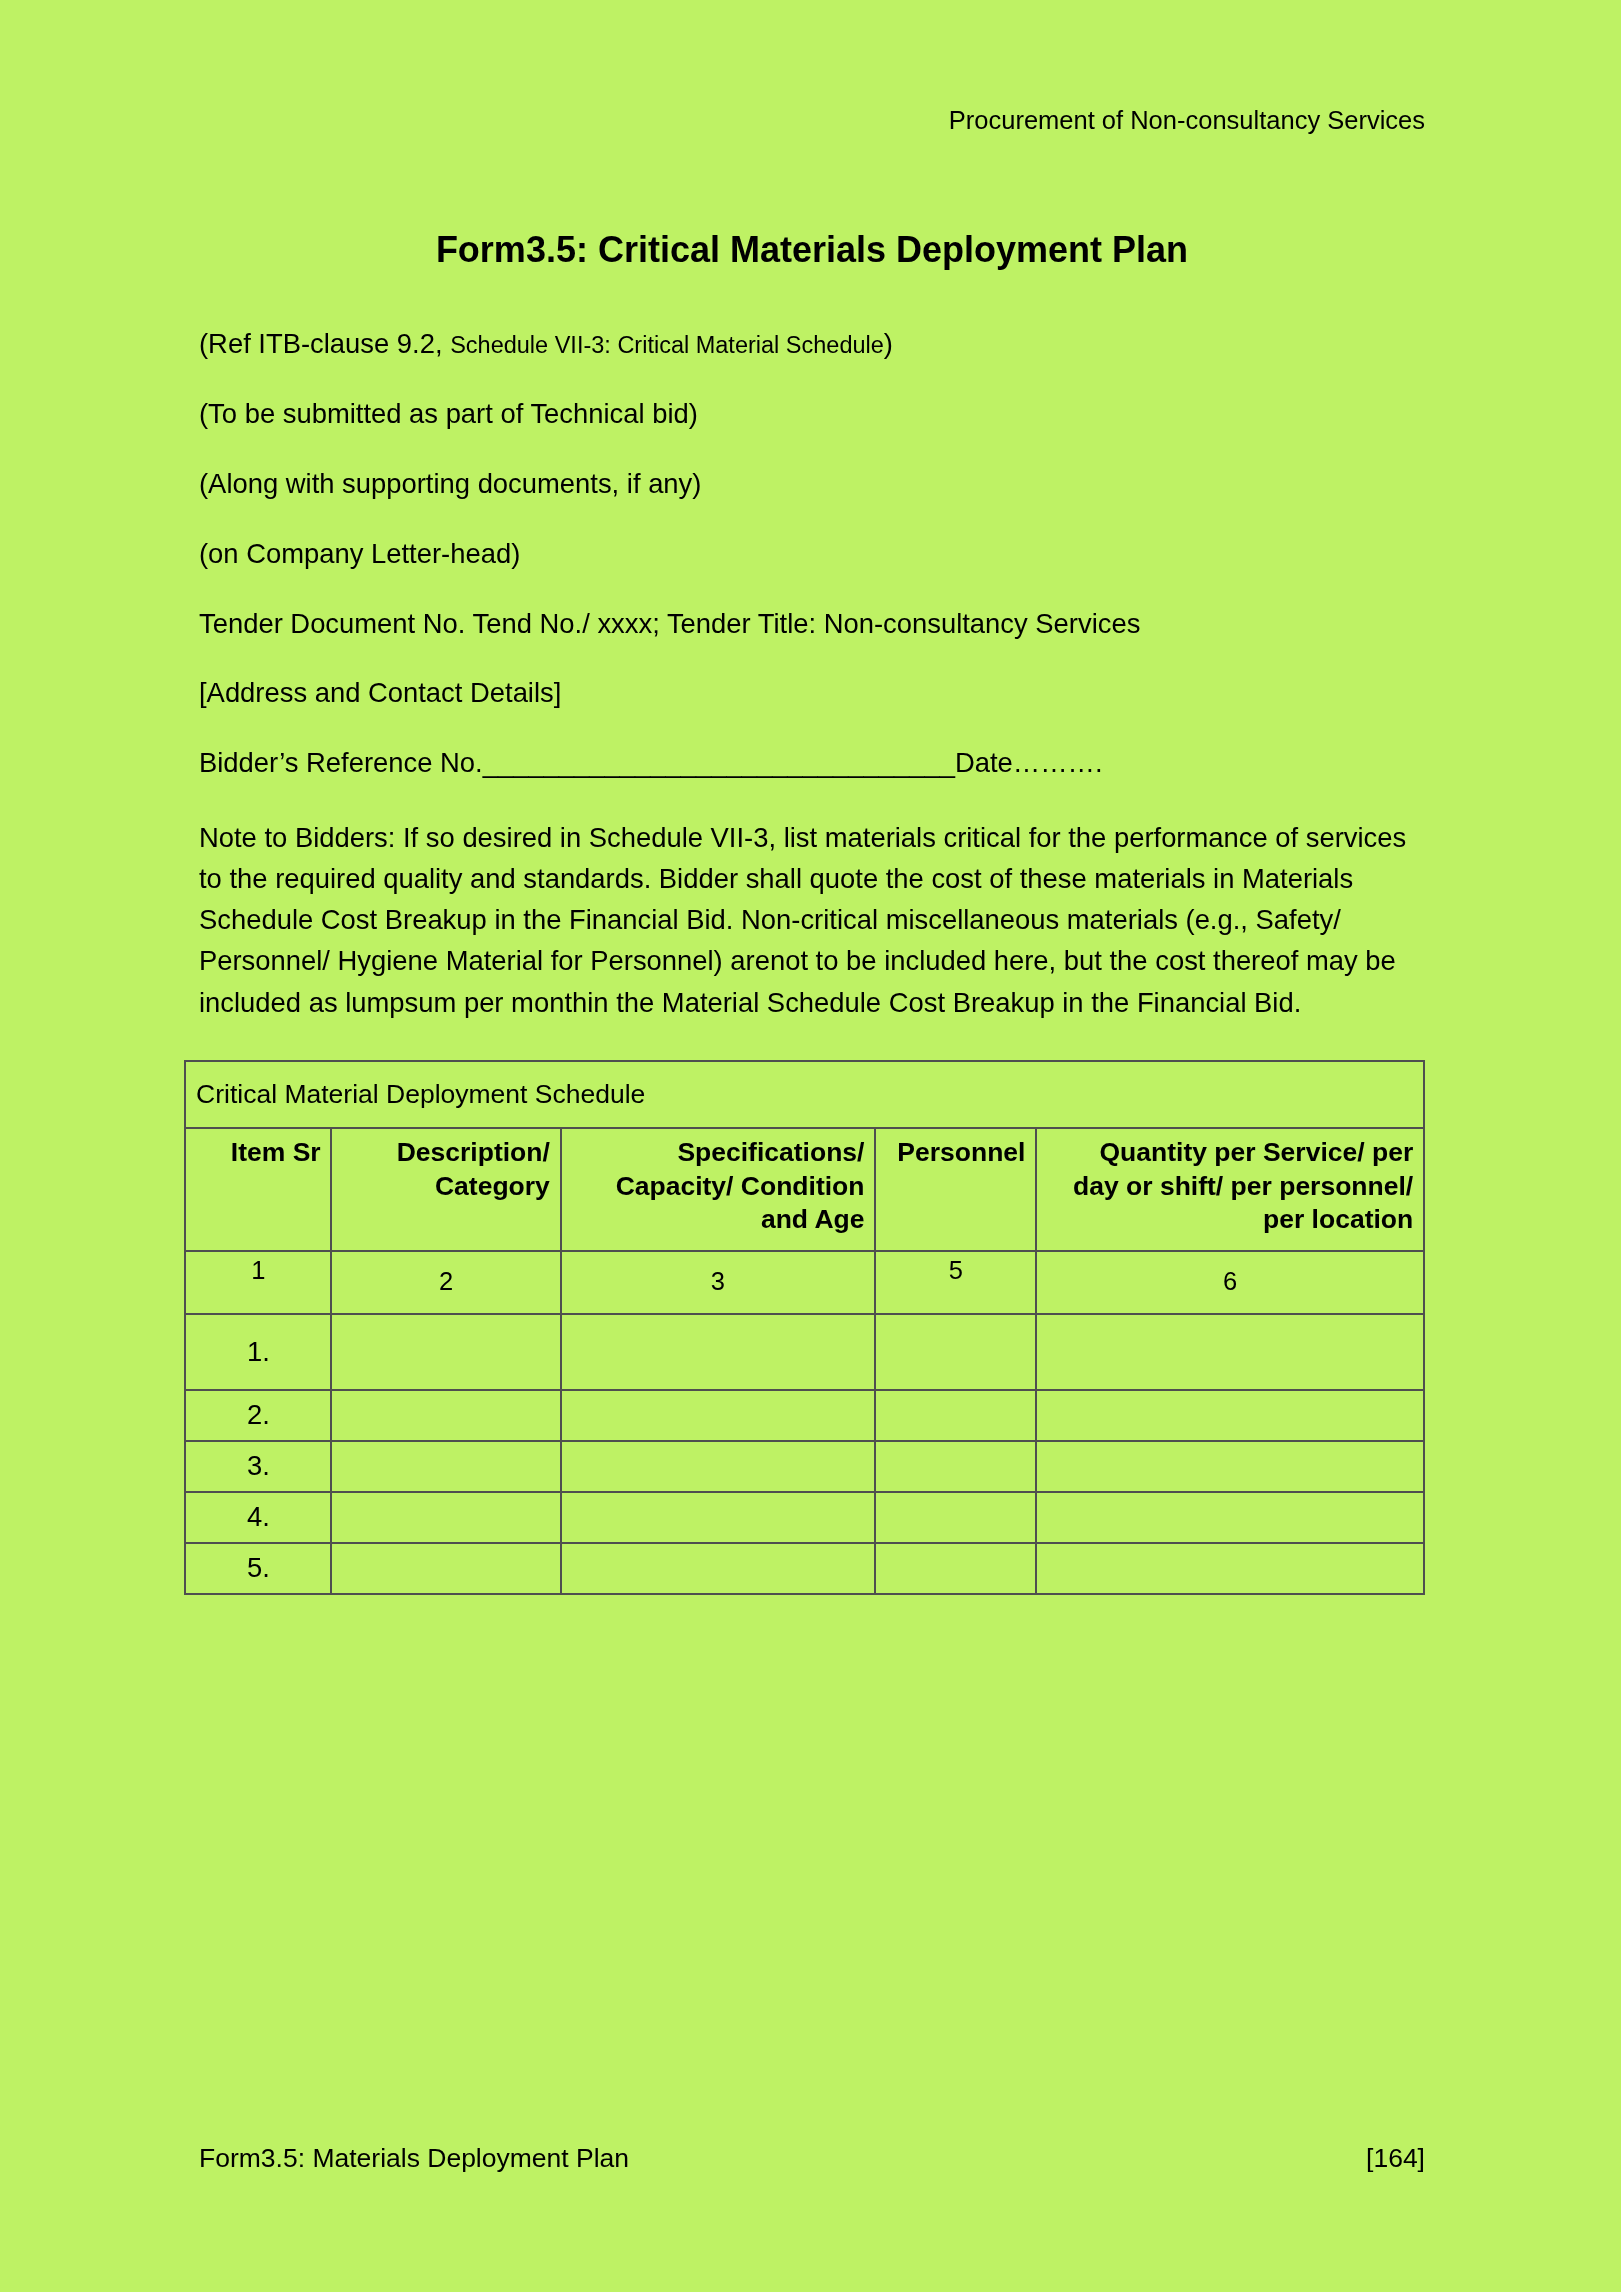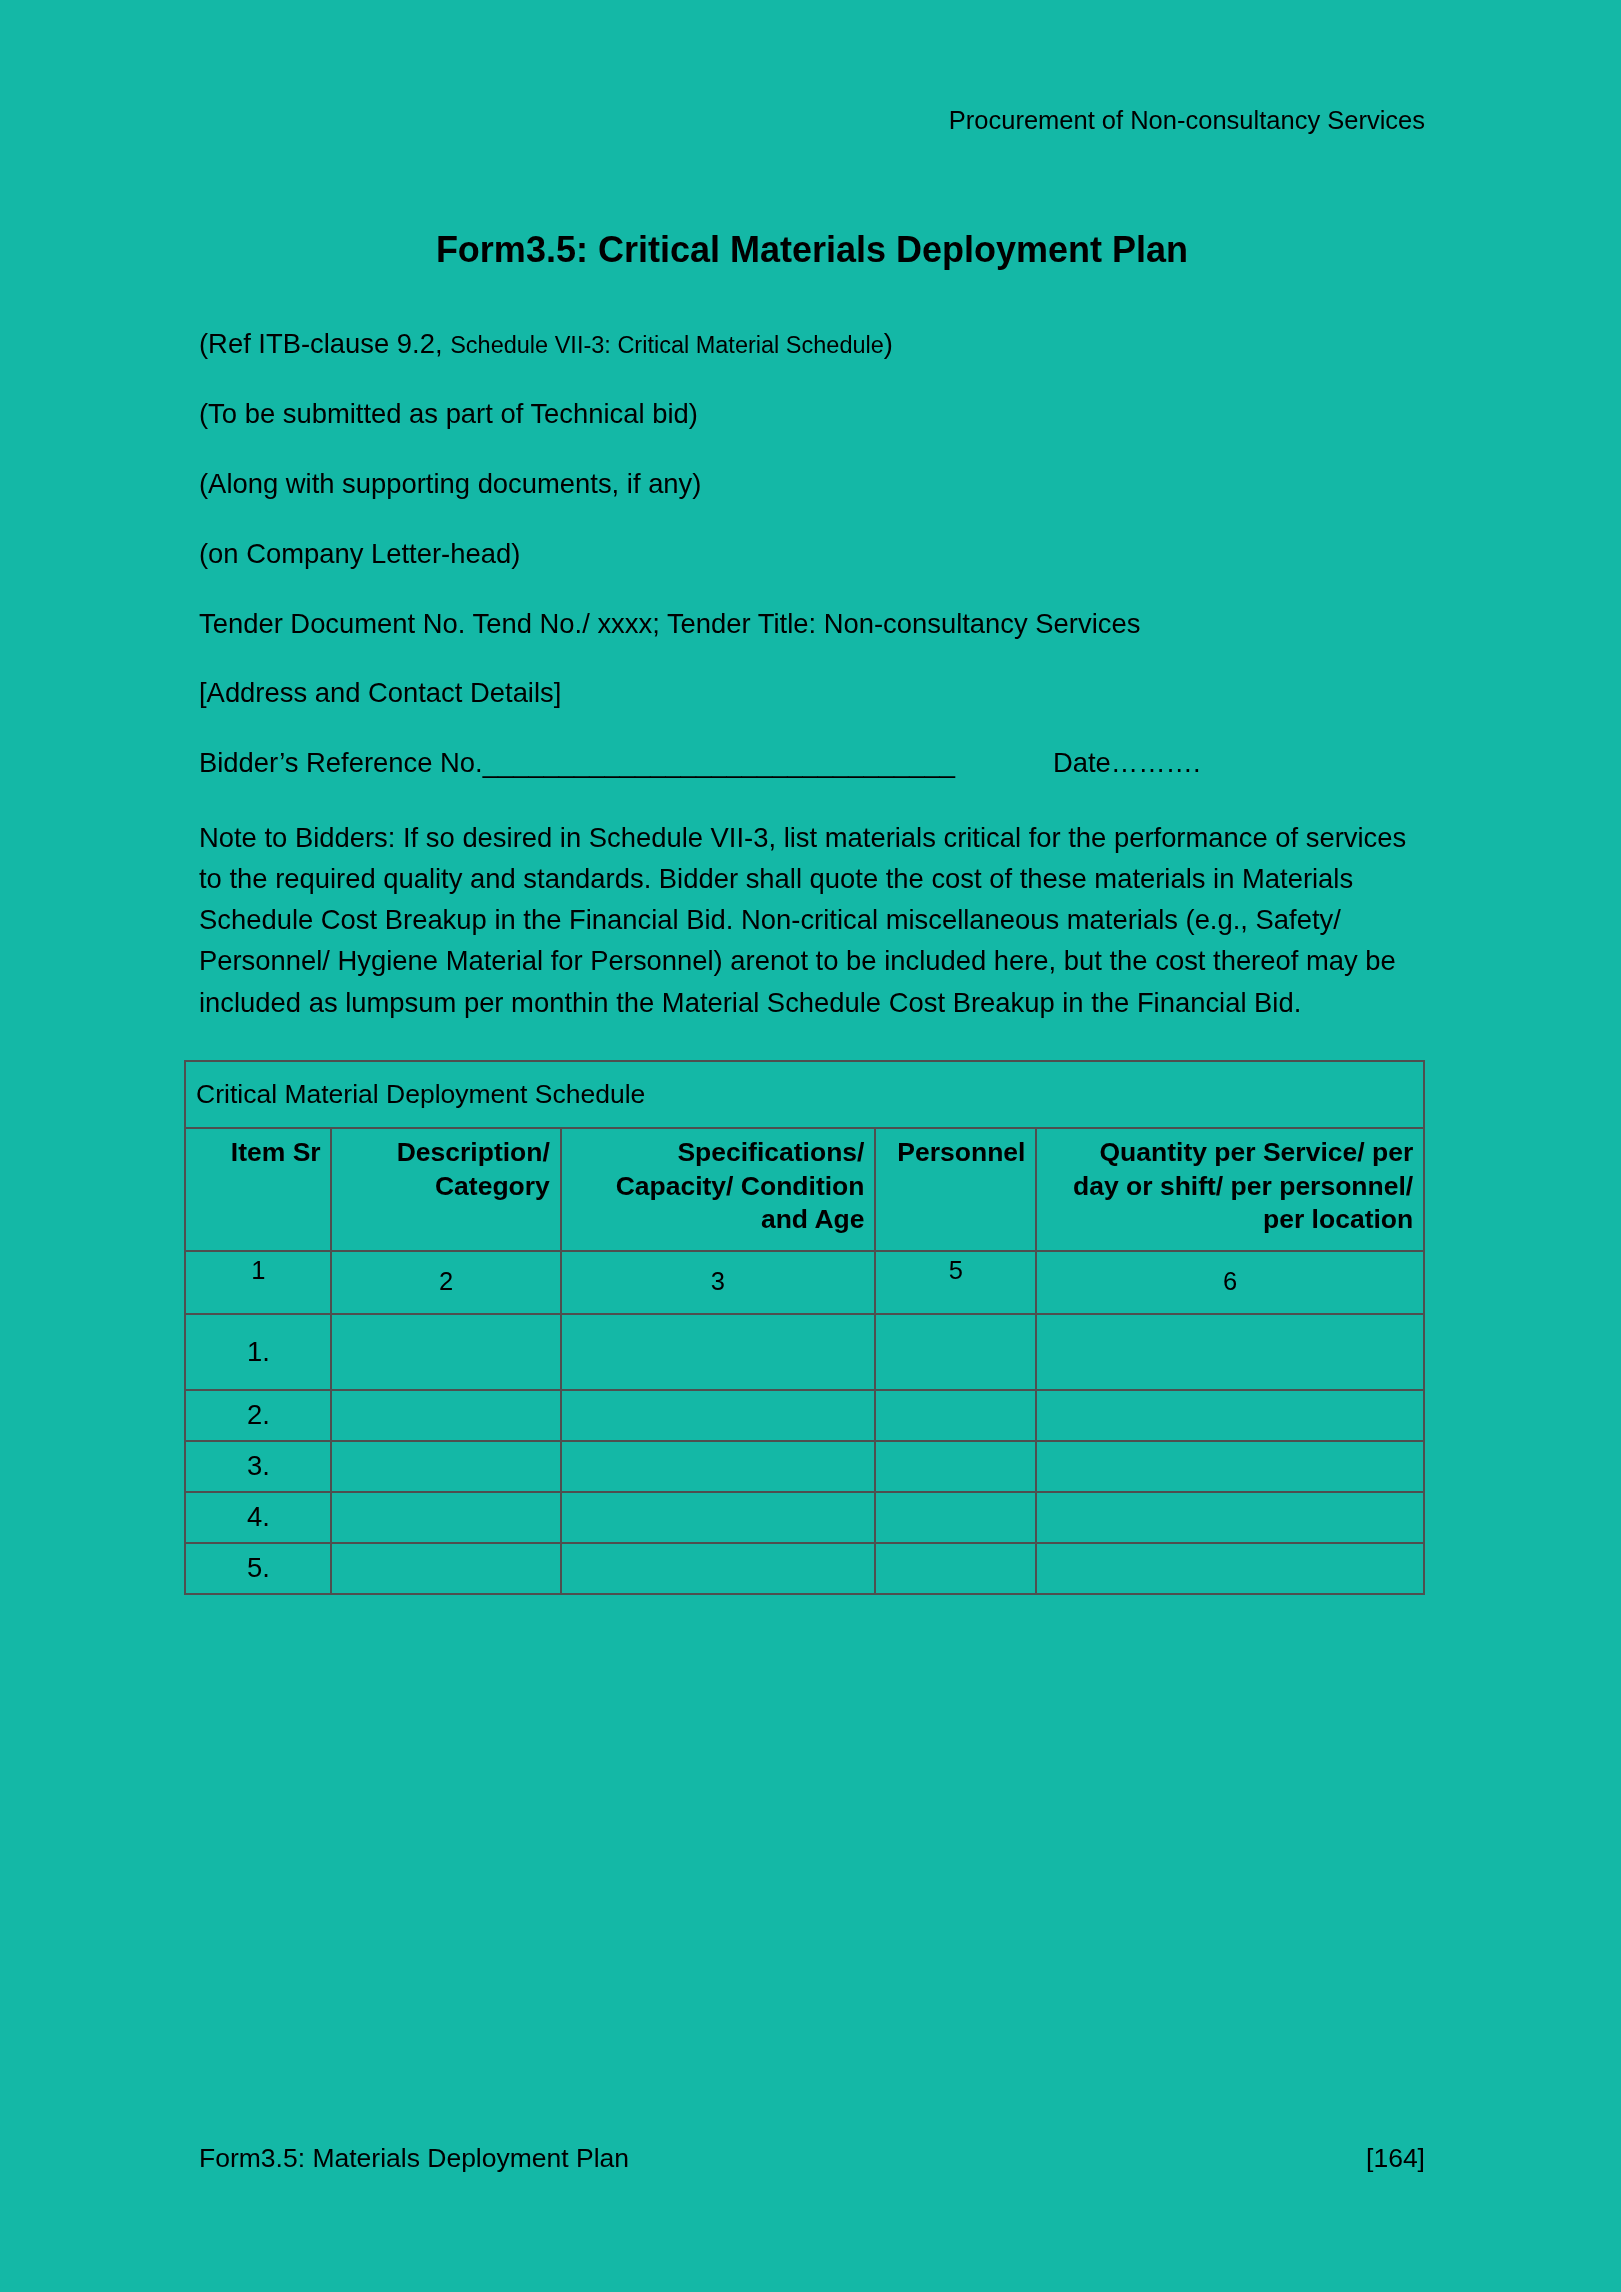--- a/index.html
+++ b/index.html
@@ -1,21 +1,21 @@
 <!DOCTYPE html>
 <html><head>
 <meta charset="utf-8">
 <style>
   * { box-sizing: border-box; }
   html, body { margin: 0; padding: 0; background: #ffffff; }
   .page {
     position: relative;
     width: 1621px;
     height: 2293px;
-    background: #14b8a6;
+    background: #bef264;
     color: #000000;
     font-family: "Liberation Sans", sans-serif;
     padding: 106px 196px 0 199px;
     overflow: hidden;
   }
   .header-right {
     text-align: right;
     font-size: 25.5px;
     margin: 0 0 94px 0;
   }
@@ -25,21 +25,21 @@
     text-align: center;
     margin: 12px 0 57px 0;
   }
   .para {
     font-size: 27.4px;
     line-height: 1.2;
     margin: 0 0 37px 0;
     white-space: pre-wrap;
   }
   .small-inline { font-size: 23.5px; }
-  .date-label { display: inline-block; margin-left: 98px; }
+  .date-label { display: inline-block; }
   .note {
     font-size: 27.4px;
     line-height: 1.5;
     margin: 5.9px 0 0 0;
   }
   table.schedule {
     border-collapse: collapse;
     table-layout: fixed;
     width: calc(100% + 14.7px);
     margin: 37px 0 0 -14.7px;

